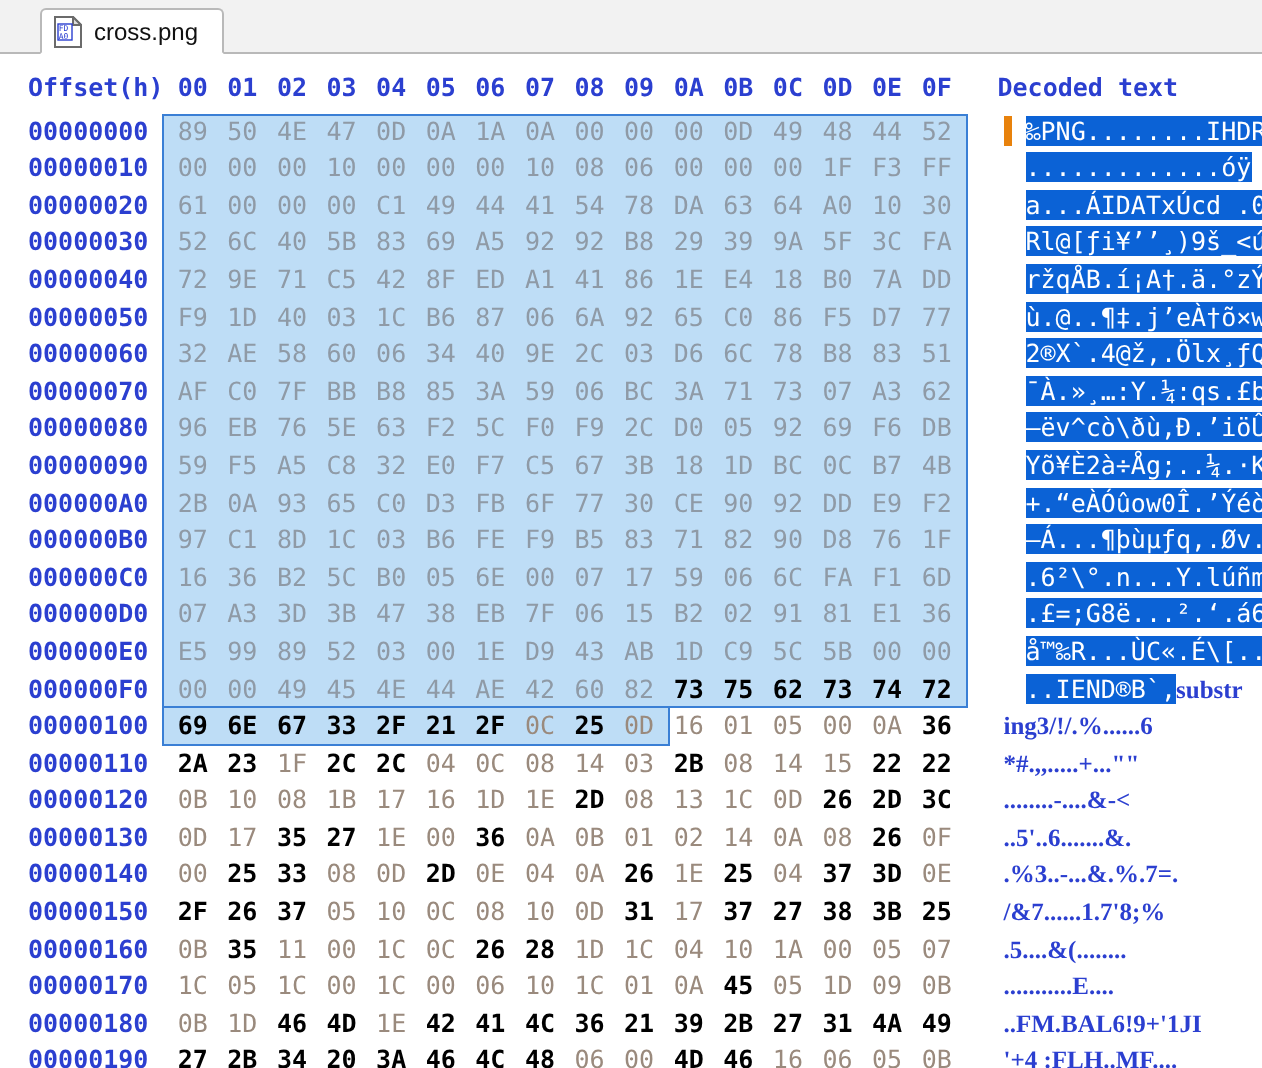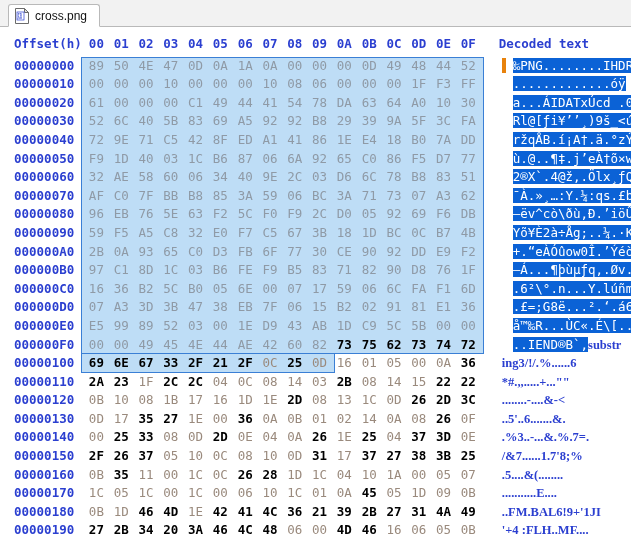--- a/index.html
+++ b/index.html
@@ -8,21 +8,21 @@
     background:#ffffff;
     font-family:"DejaVu Sans Mono","Liberation Mono",monospace;
     -webkit-font-smoothing:none;
   }
   
   #tabbar{
     height:27px;box-sizing:border-box;
     background:#f2f2f2;
     border-bottom:1px solid #b9b9b9;
     display:flex;align-items:flex-end;
-    padding-left:8px;
+    padding-left:20px;
   }
   .tab{
     height:23px;box-sizing:border-box;
     display:flex;align-items:center;gap:6px;
     padding:0 12px 0 6px;
     background:#ffffff;
     border:1px solid #b9b9b9;
     border-bottom:1px solid #ffffff;
     border-radius:3px 3px 0 0;
     position:relative;top:1px;

